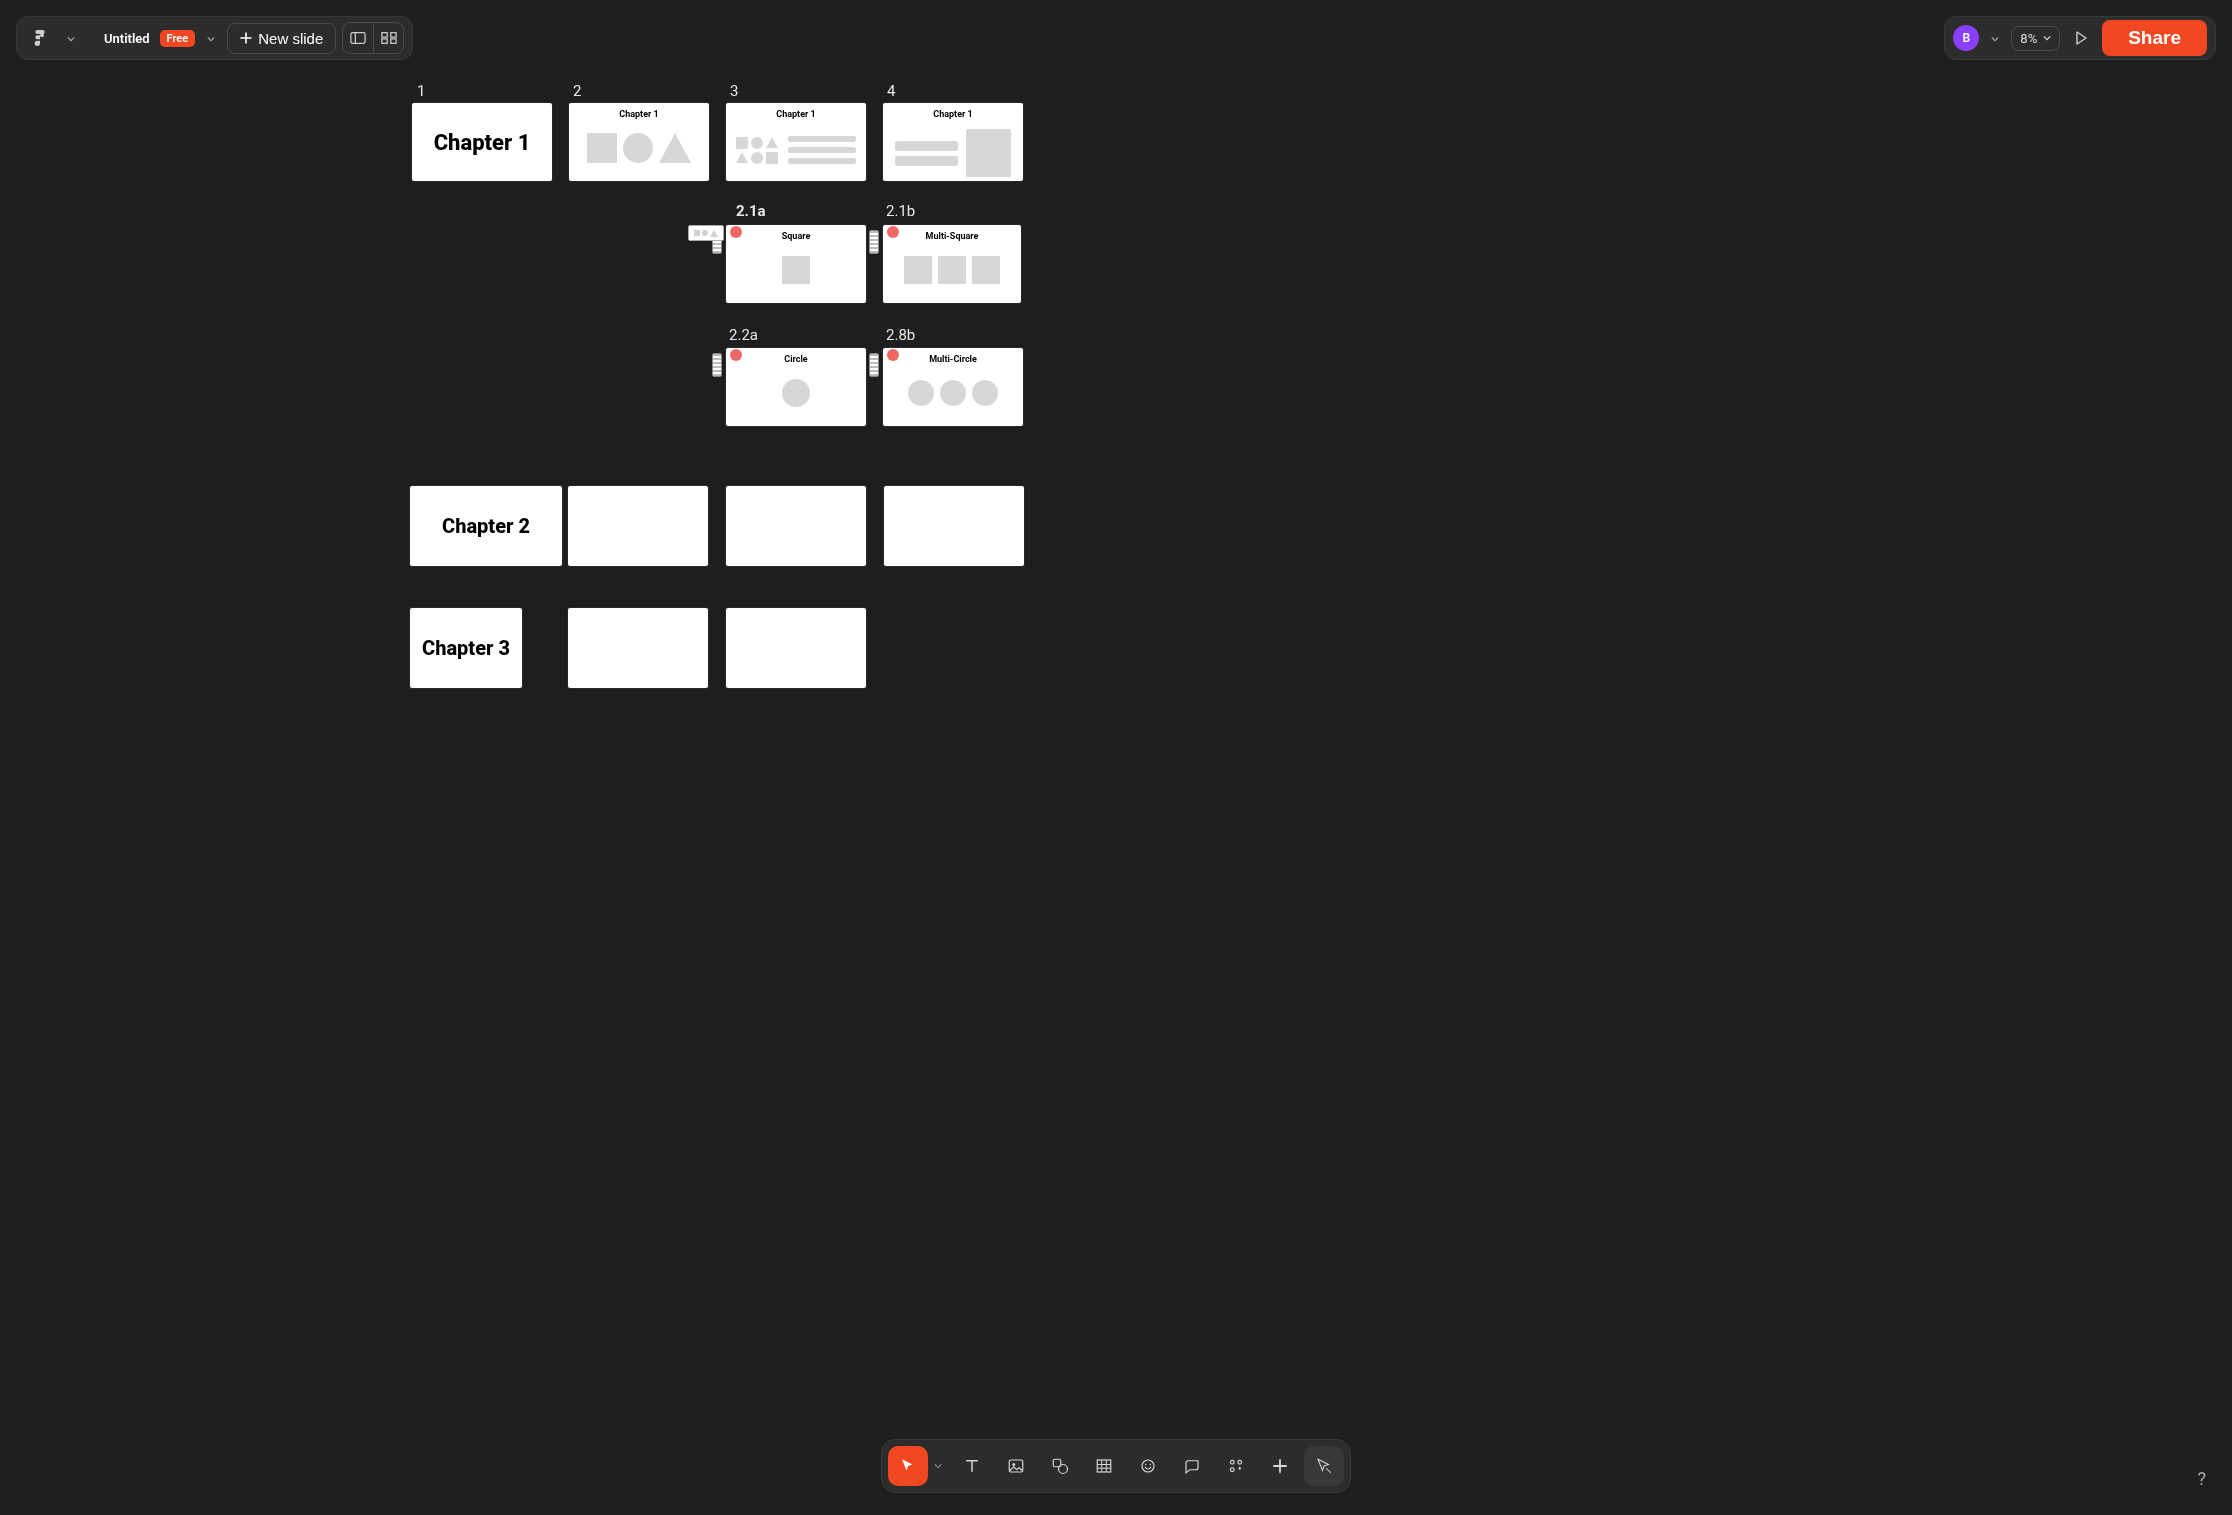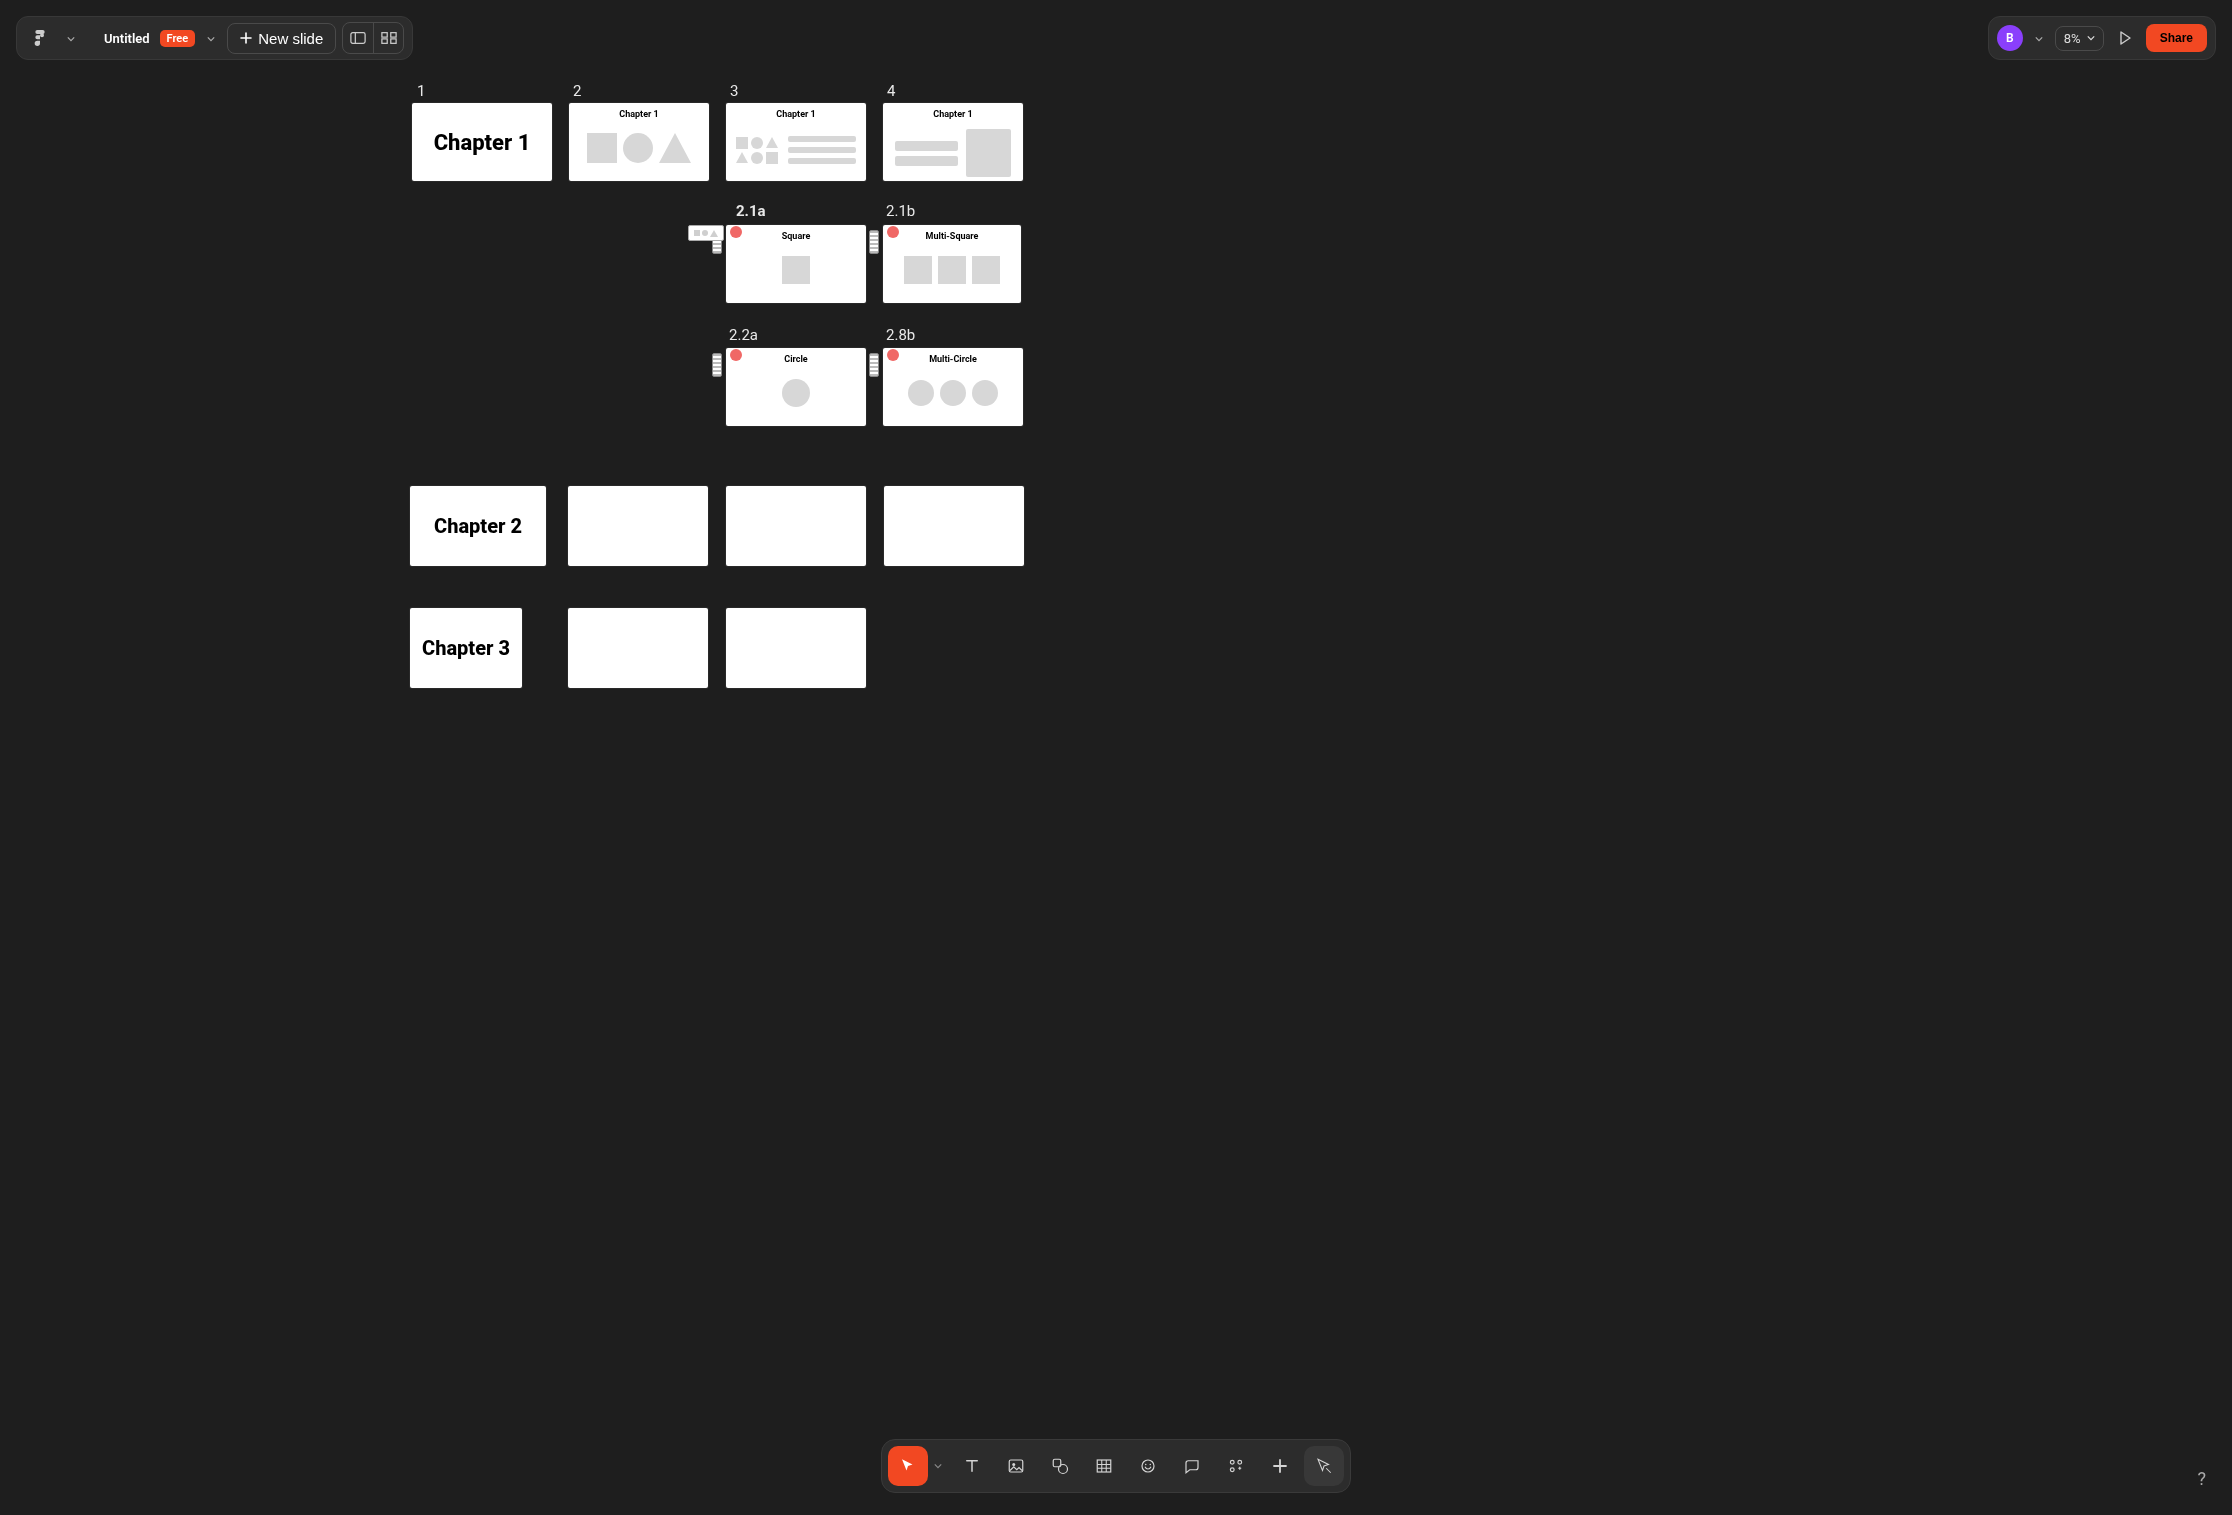--- a/index.html
+++ b/index.html
@@ -79,22 +79,22 @@
   .zoom-box {
     display:flex; align-items:center; gap:6px;
     border:1px solid #4a4a4a; border-radius:8px;
     padding:4px 8px; cursor:pointer; color:#ddd;
   }
   .play-btn {
     width:30px; height:30px; display:flex; align-items:center; justify-content:center;
     cursor:pointer; color:#ccc; border-radius:6px;
   }
   .share-btn {
-    background:#f24822; color:#000000; border:none;
-    padding:7px 14px; border-radius:8px; font-weight:600; font-size:12px;
+    background:#f24822; color:#ffffff; border:none;
+    padding:7px 26px; border-radius:8px; font-weight:600; font-size:19px;
     cursor:pointer;
   }
 
   
   .canvas {
     position:absolute; inset:0;
   }
   .slide {
     position:absolute;
     background:#fff;
@@ -346,21 +346,21 @@
     <div class="slide-subtitle">Multi-Circle</div>
     <div class="shapes-row">
       <div class="gray" style="width:26px;height:26px;border-radius:50%;"></div>
       <div class="gray" style="width:26px;height:26px;border-radius:50%;"></div>
       <div class="gray" style="width:26px;height:26px;border-radius:50%;"></div>
     </div>
   </div>
   <div class="skip-dot" style="left:887px; top:349px;"></div>
   <div class="drag-handle" style="left:869px; top:353px;"></div>
 
-  <div class="slide" style="left:410px; top:486px; width:136px; height:80px;">
+  <div class="slide" style="left:410px; top:486px; width:152px; height:80px;">
     <div class="slide-title-big" style="font-size:20px;">Chapter 2</div>
   </div>
   <div class="slide" style="left:568px; top:486px; width:140px; height:80px;"></div>
   <div class="slide" style="left:726px; top:486px; width:140px; height:80px;"></div>
   <div class="slide" style="left:884px; top:486px; width:140px; height:80px;"></div>
 
   <div class="slide" style="left:410px; top:608px; width:112px; height:80px;">
     <div class="slide-title-big" style="font-size:20px;">Chapter 3</div>
   </div>
   <div class="slide" style="left:568px; top:608px; width:140px; height:80px;"></div>

